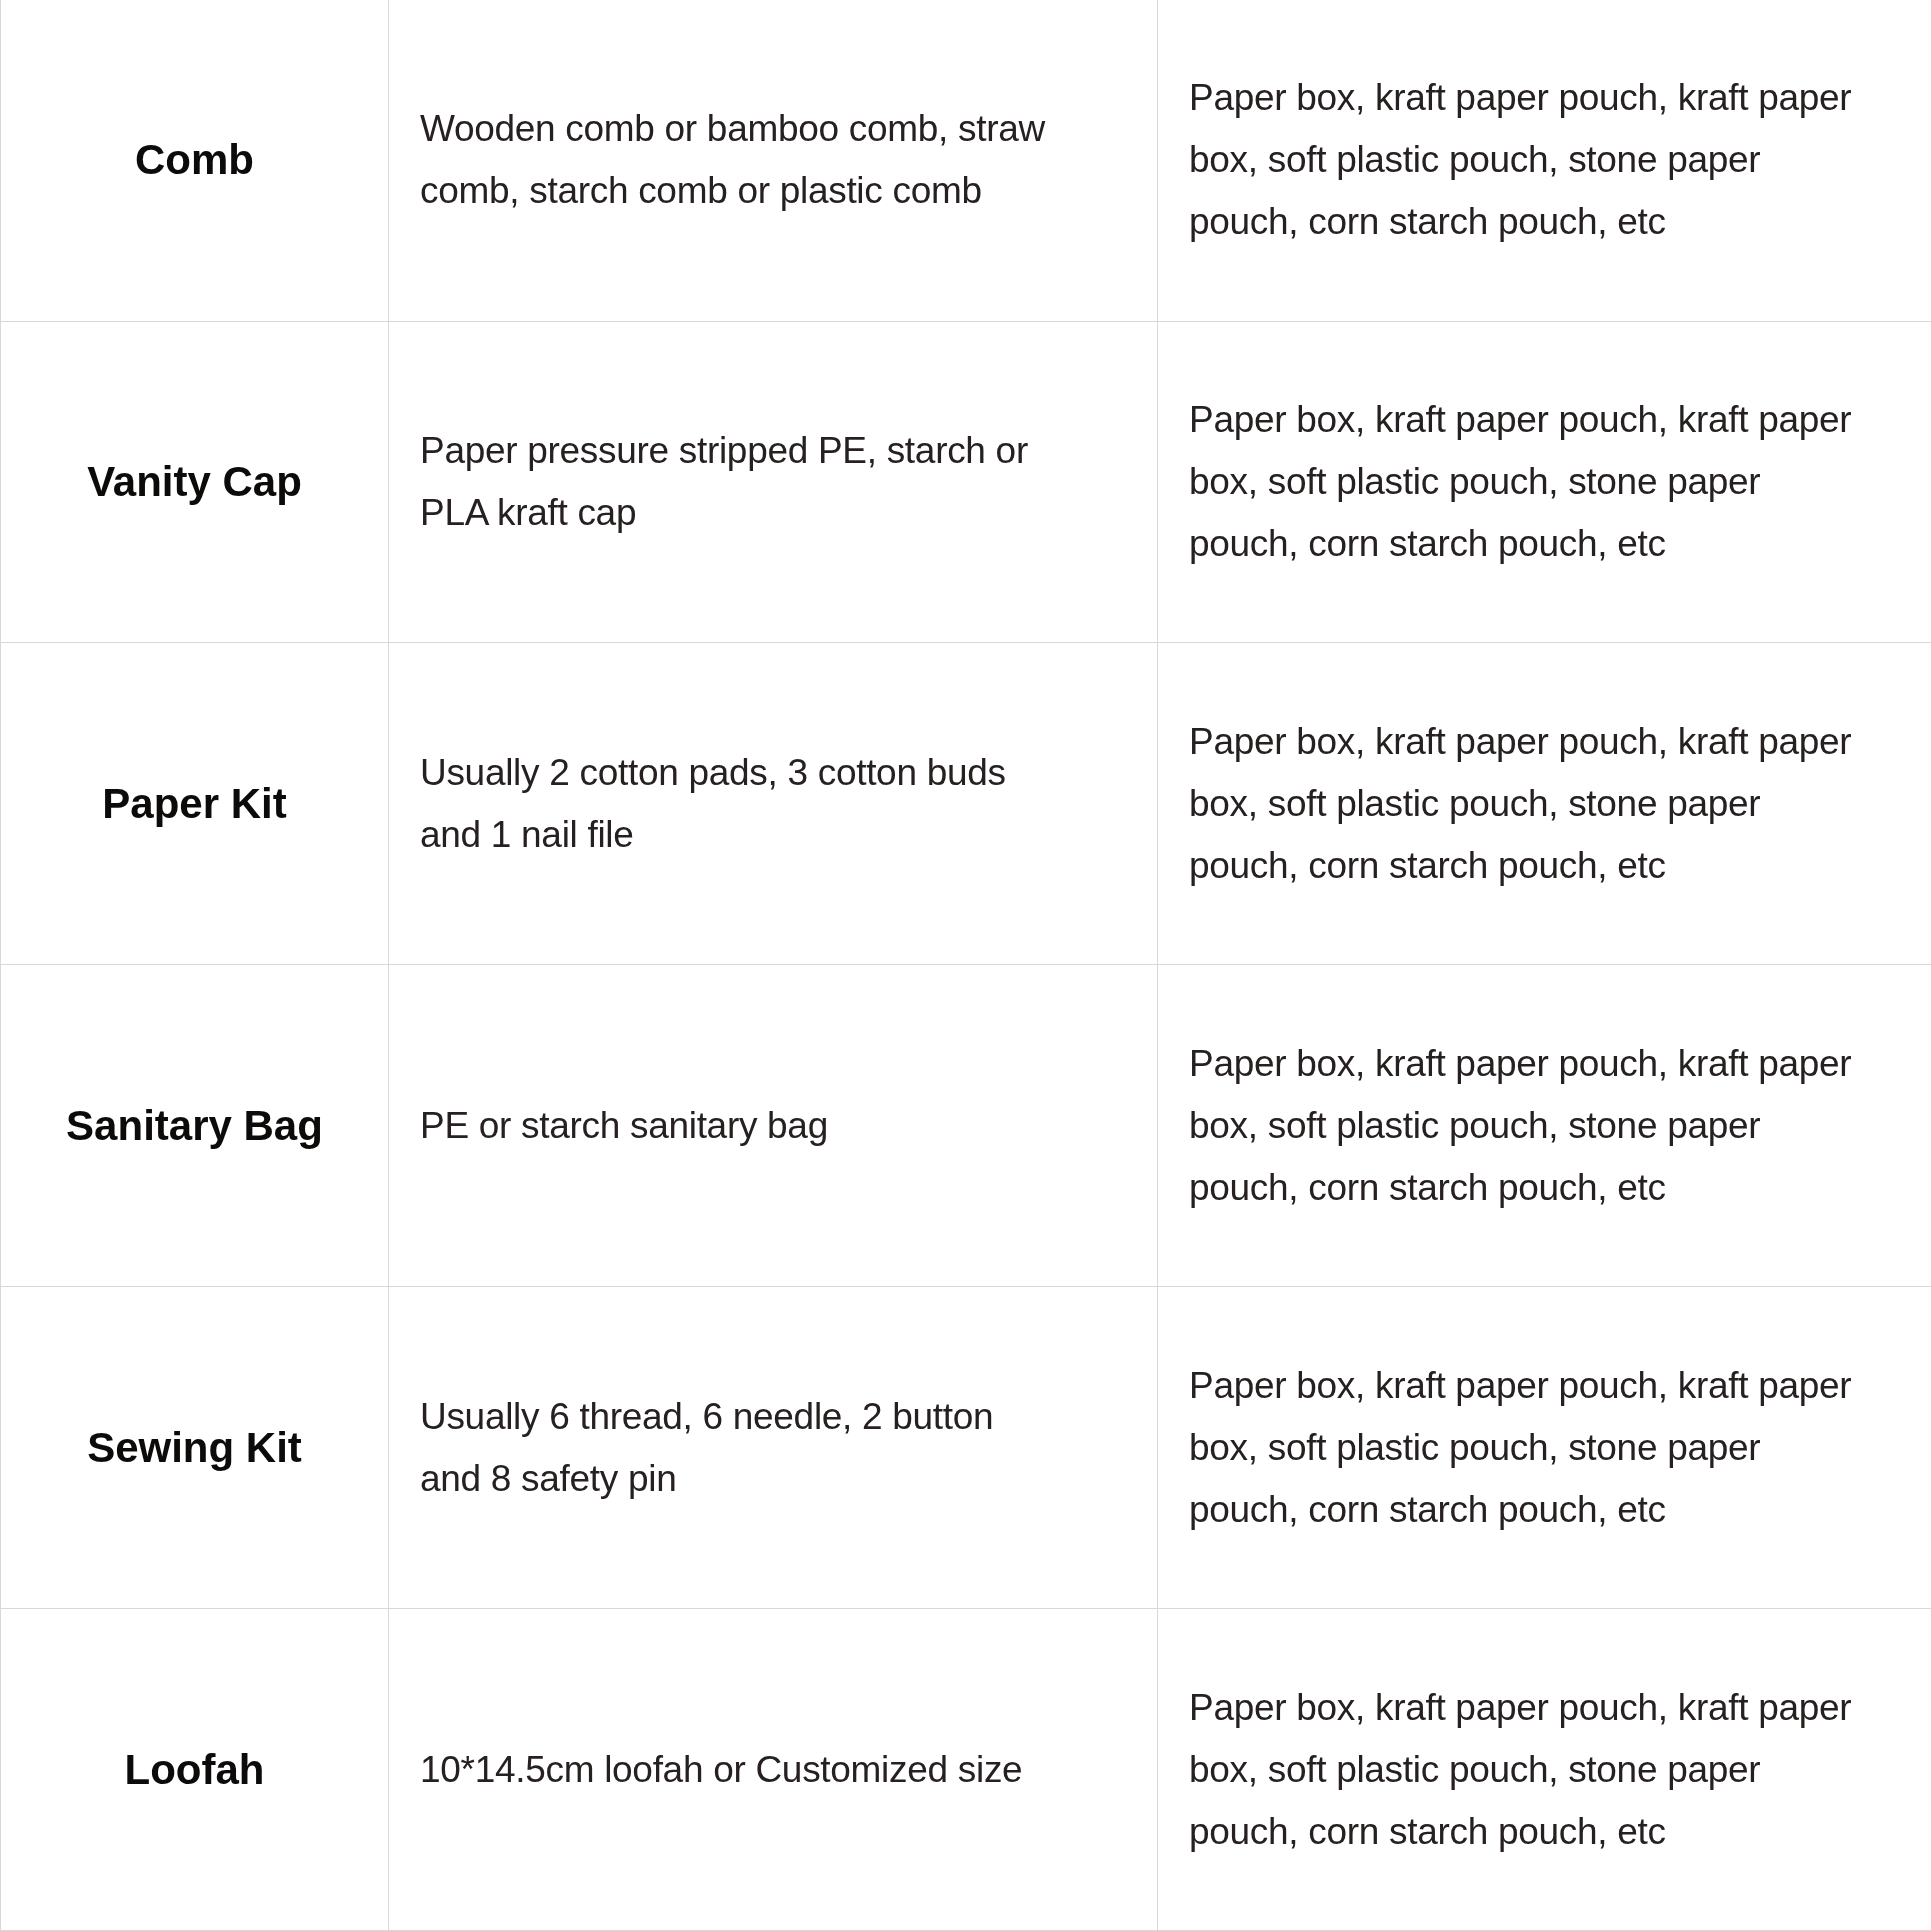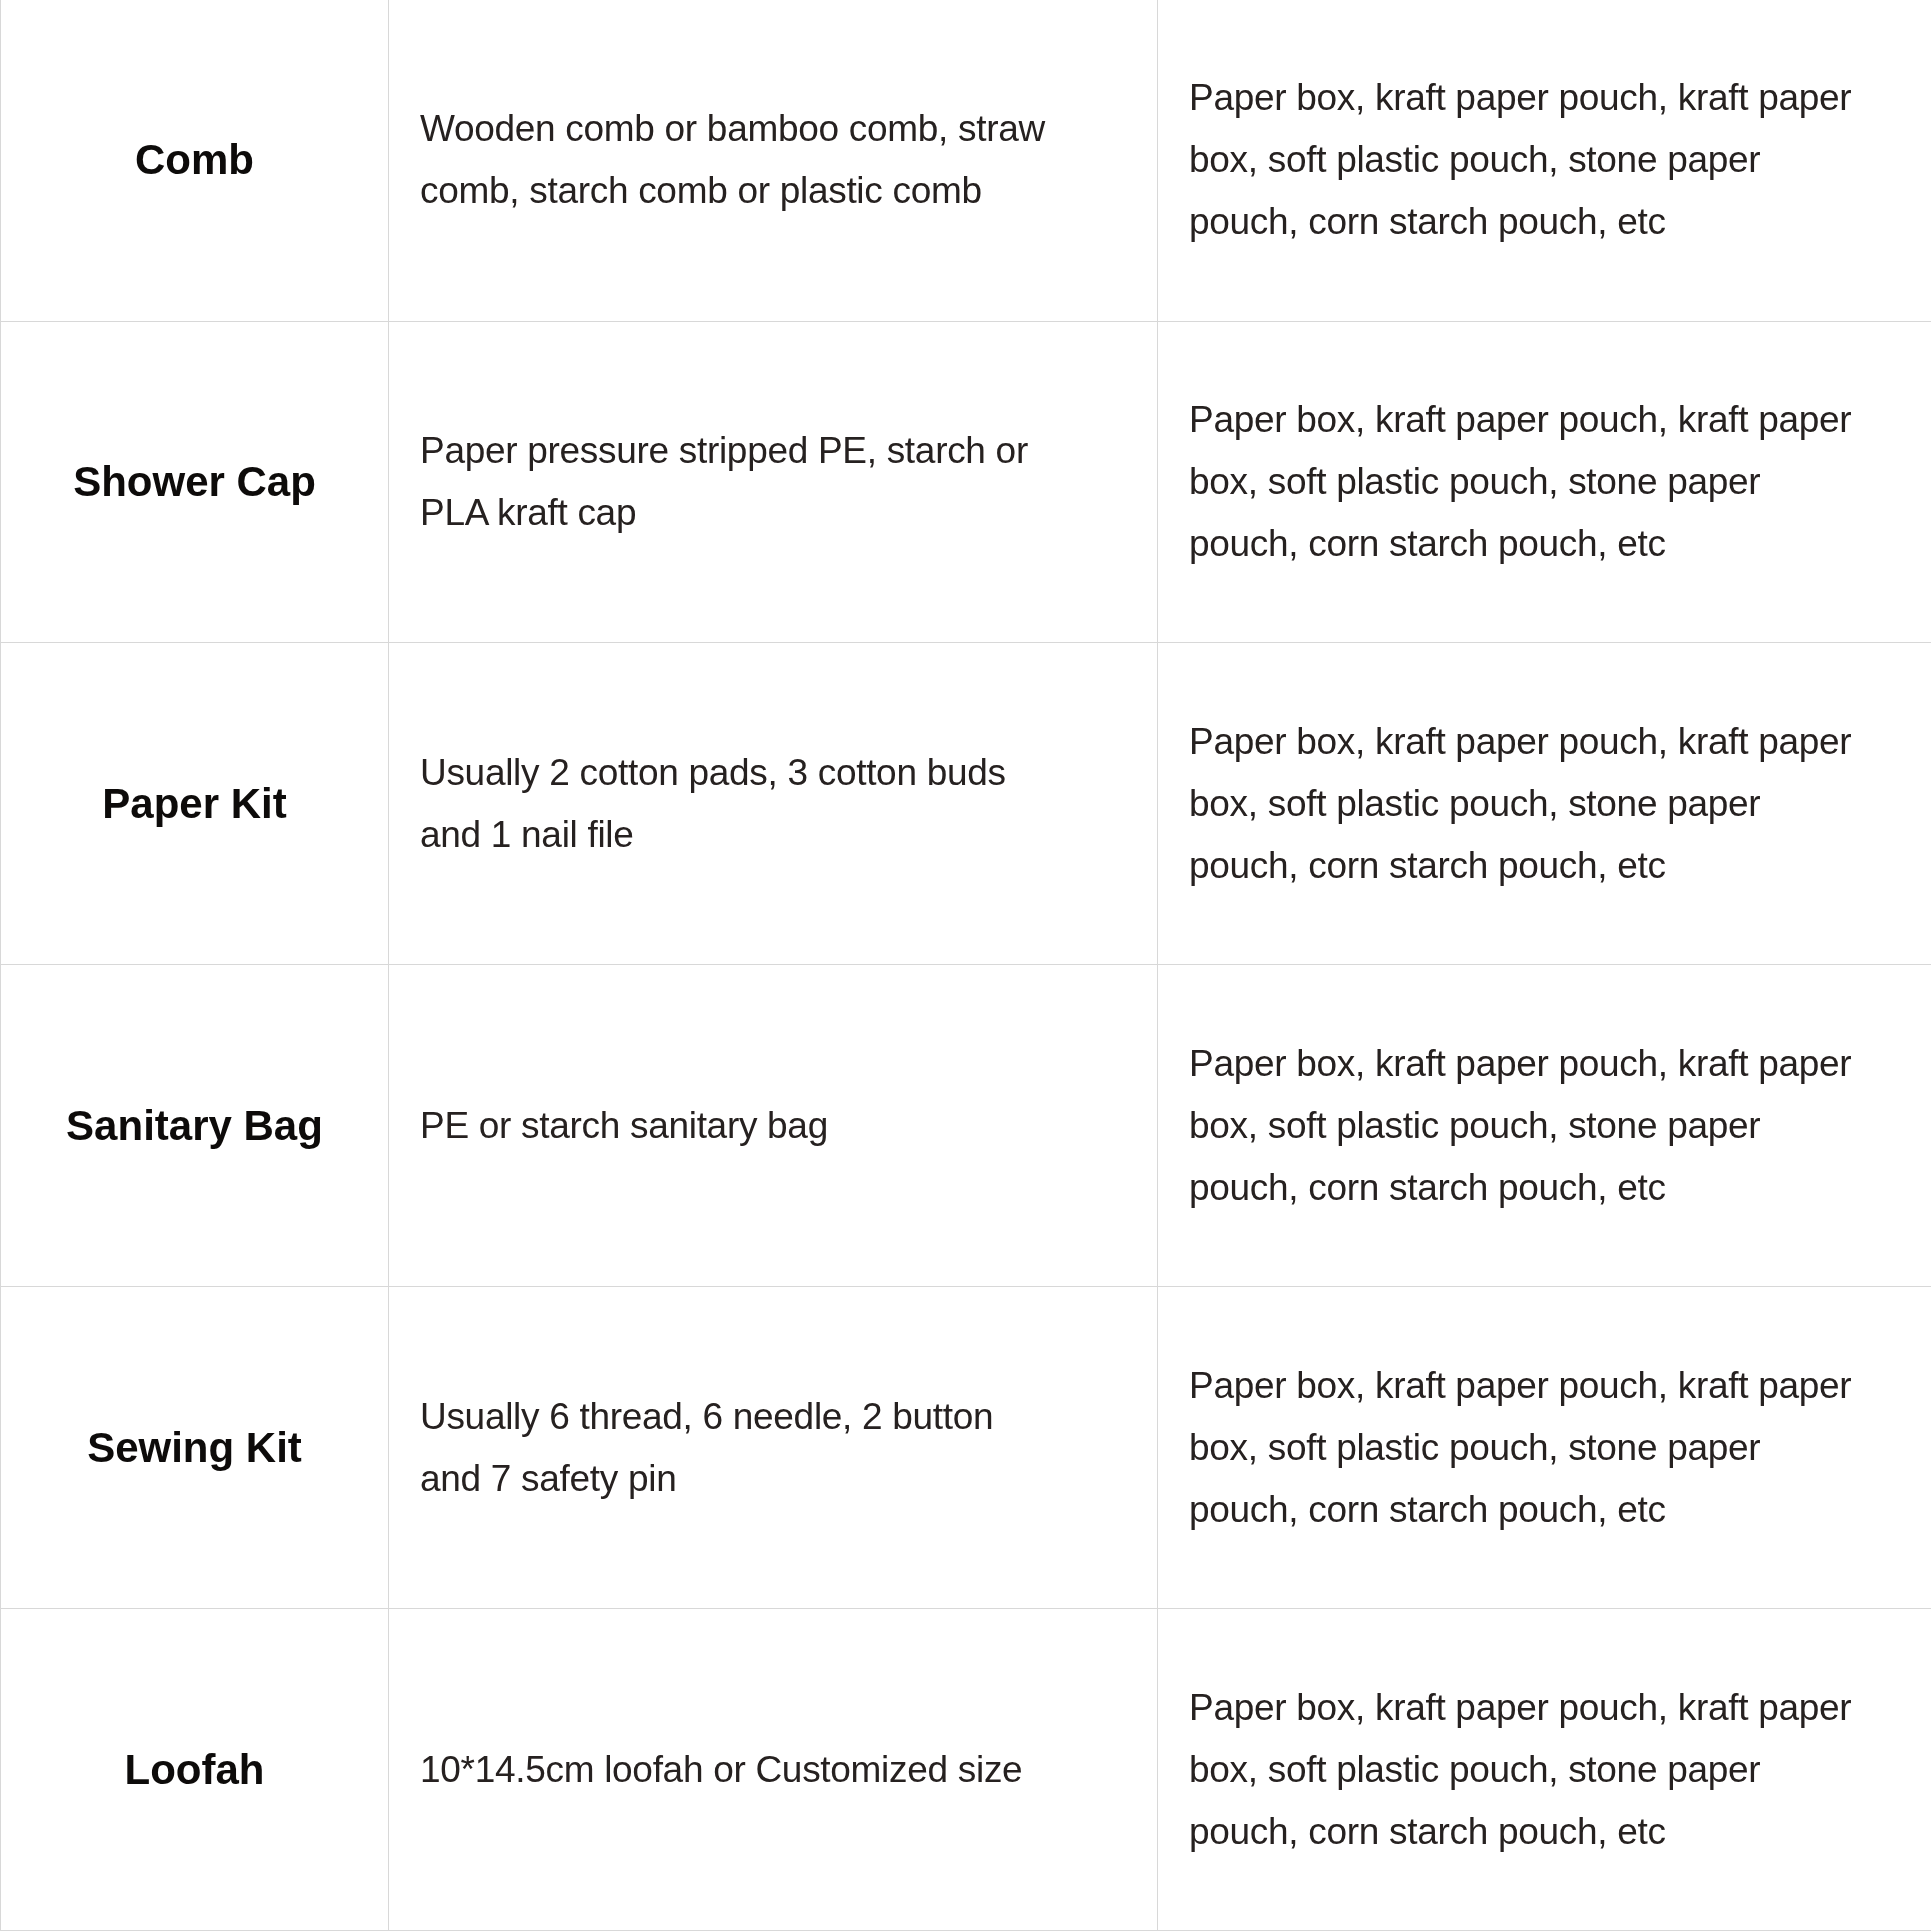--- a/index.html
+++ b/index.html
@@ -76,21 +76,21 @@
         </td>
         <td class="pack-cell">
           <span class="text-line">Paper box, kraft paper pouch, kraft paper</span>
           <span class="text-line">box, soft plastic pouch, stone paper</span>
           <span class="text-line">pouch, corn starch pouch, etc</span>
         </td>
       </tr>
 
       <tr>
         <td class="name-cell">
-          <span>Shower Cap</span>
+          <span>Vanity Cap</span>
         </td>
         <td class="desc-cell">
           <span class="text-line">Paper pressure stripped PE, starch or</span>
           <span class="text-line">PLA kraft cap</span>
         </td>
         <td class="pack-cell">
           <span class="text-line">Paper box, kraft paper pouch, kraft paper</span>
           <span class="text-line">box, soft plastic pouch, stone paper</span>
           <span class="text-line">pouch, corn starch pouch, etc</span>
         </td>
@@ -124,21 +124,21 @@
           <span class="text-line">pouch, corn starch pouch, etc</span>
         </td>
       </tr>
 
       <tr>
         <td class="name-cell">
           <span>Sewing Kit</span>
         </td>
         <td class="desc-cell">
           <span class="text-line">Usually 6 thread, 6 needle, 2 button</span>
-          <span class="text-line">and 7 safety pin</span>
+          <span class="text-line">and 8 safety pin</span>
         </td>
         <td class="pack-cell">
           <span class="text-line">Paper box, kraft paper pouch, kraft paper</span>
           <span class="text-line">box, soft plastic pouch, stone paper</span>
           <span class="text-line">pouch, corn starch pouch, etc</span>
         </td>
       </tr>
 
       <tr>
         <td class="name-cell">

